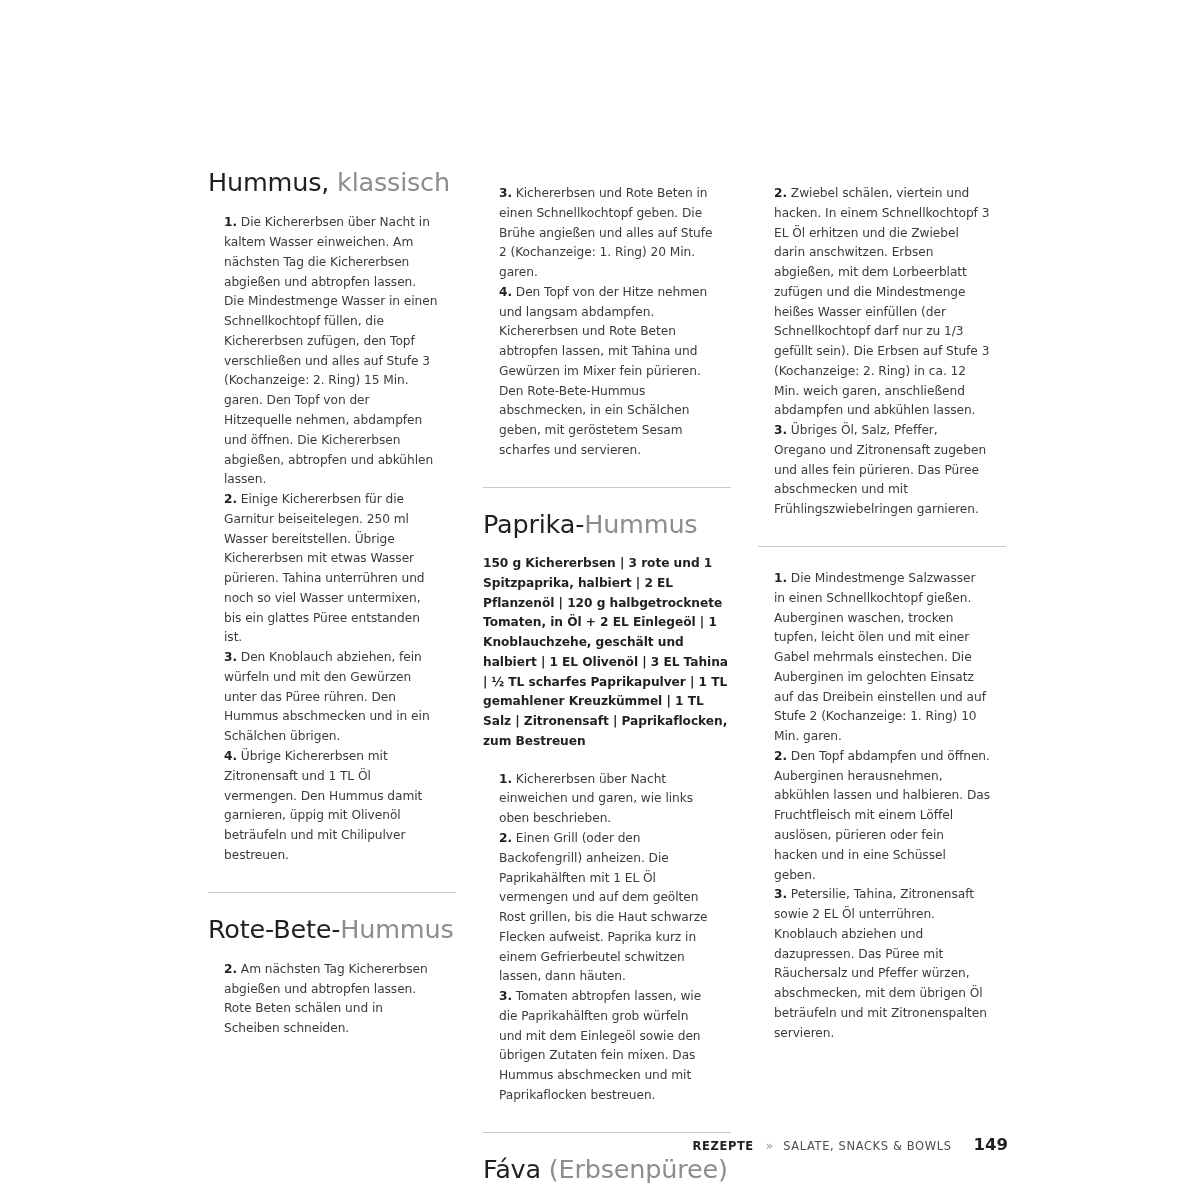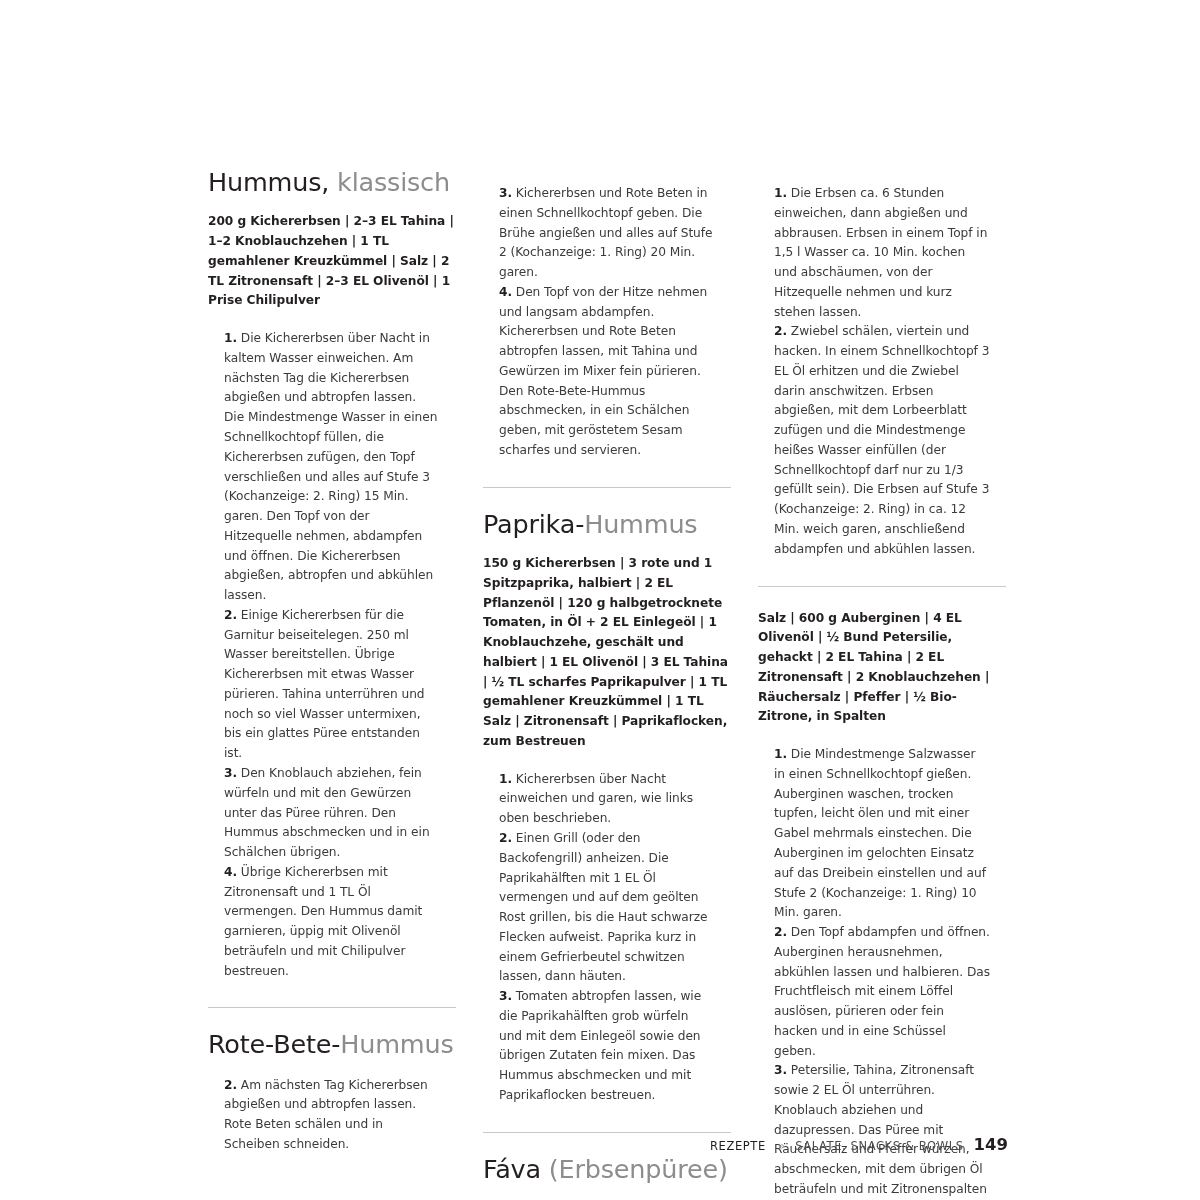--- a/index.html
+++ b/index.html
@@ -84,54 +84,54 @@
     bottom: 45px;
     height: 20px;
     display: flex;
     align-items: baseline;
     justify-content: flex-end;
     gap: 10px;
     font-size: 11.5px;
     letter-spacing: 0.6px;
   }
   .footer .rezepte {
-    font-weight: 400;
+    font-weight: 700;
     color: #231f20;
     margin-left: 14px;
   }
   .footer .chev {
     color: #9a9a9a;
     font-size: 12px;
     letter-spacing: -2px;
     padding: 0 2px;
   }
   .footer .section {
     color: #4d4d4d;
     font-weight: 400;
   }
   .footer .pageno {
     font-weight: 700;
     font-size: 16.5px;
     color: #231f20;
+    margin-left: 12px;
     letter-spacing: 0;
     text-align: right;
   }
 </style>
 </head>
 <body>
 
 <div class="page">
 
   <div class="columns">
 
     <div class="col">
 
       <div class="block">
         <h1 class="recipe-title"><span>Hummus,</span> <span class="light">klassisch</span></h1>
-        <p class="ingredients">200 g Kichererbsen | 2–3 EL Tahina | 1–2 Knoblauchzehen | 1 TL gemahlener Kreuzkümmel | Salz | 2 TL Zitronensaft | 2–3 EL Olivenöl | 1 Prise Chilipulver</p>
         <p class="steps">
           <span class="step"><span class="num">1.</span><span> Die Kichererbsen über Nacht in kaltem Wasser einweichen. Am nächsten Tag die Kichererbsen abgießen und abtropfen lassen. Die Mindestmenge Wasser in einen Schnellkochtopf füllen, die Kichererbsen zufügen, den Topf verschließen und alles auf Stufe 3 (Kochanzeige: 2. Ring) 15 Min. garen. Den Topf von der Hitzequelle nehmen, abdampfen und öffnen. Die Kichererbsen abgießen, abtropfen und abkühlen lassen.</span></span>
           <span class="step"><span class="num">2.</span><span> Einige Kichererbsen für die Garnitur beiseitelegen. 250 ml Wasser bereitstellen. Übrige Kichererbsen mit etwas Wasser pürieren. Tahina unterrühren und noch so viel Wasser untermixen, bis ein glattes Püree entstanden ist.</span></span>
           <span class="step"><span class="num">3.</span><span> Den Knoblauch abziehen, fein würfeln und mit den Gewürzen unter das Püree rühren. Den Hummus abschmecken und in ein Schälchen übrigen.</span></span>
           <span class="step"><span class="num">4.</span><span> Übrige Kichererbsen mit Zitronensaft und 1 TL Öl vermengen. Den Hummus damit garnieren, üppig mit Olivenöl beträufeln und mit Chilipulver bestreuen.</span></span>
         </p>
       </div>
 
       <hr class="rule">
 
@@ -171,29 +171,28 @@
         <h1 class="recipe-title"><span>Fáva</span> <span class="light">(Erbsenpüree)</span></h1>
         <p class="ingredients">300 g griechische getrocknete gelbe Schälerbsen | 1 Zwiebel | ca. 9 EL Olivenöl | 1 Lorbeerblatt | Salz | Pfeffer | Oregano | 5-6 EL Zitronensaft | 2 EL Frühlingszwiebelringe</p>
       </div>
 
     </div>
 
     <div class="col">
 
       <div class="block">
         <p class="steps">
-          <span class="step"><span class="num">1.</span><span> Die Erbsen ca. 6 Stunden einweichen, dann abgießen und abbrausen. Erbsen in einem Topf in 1,5 l Wasser ca. 10 Min. kochen und abschäumen, von der Hitzequelle nehmen und kurz stehen lassen.</span></span>
           <span class="step"><span class="num">2.</span><span> Zwiebel schälen, viertein und hacken. In einem Schnellkochtopf 3 EL Öl erhitzen und die Zwiebel darin anschwitzen. Erbsen abgießen, mit dem Lorbeerblatt zufügen und die Mindestmenge heißes Wasser einfüllen (der Schnellkochtopf darf nur zu 1/3 gefüllt sein). Die Erbsen auf Stufe 3 (Kochanzeige: 2. Ring) in ca. 12 Min. weich garen, anschließend abdampfen und abkühlen lassen.</span></span>
-        </p>
-      </div>
-
-      <hr class="rule">
-
-      <div class="block">
-        <p class="ingredients">Salz | 600 g Auberginen | 4 EL Olivenöl | ½ Bund Petersilie, gehackt | 2 EL Tahina | 2 EL Zitronensaft | 2 Knoblauchzehen | Räuchersalz | Pfeffer | ½ Bio-Zitrone, in Spalten</p>
+          <span class="step"><span class="num">3.</span><span> Übriges Öl, Salz, Pfeffer, Oregano und Zitronensaft zugeben und alles fein pürieren. Das Püree abschmecken und mit Frühlingszwiebelringen garnieren.</span></span>
+        </p>
+      </div>
+
+      <hr class="rule">
+
+      <div class="block">
         <p class="steps">
           <span class="step"><span class="num">1.</span><span> Die Mindestmenge Salzwasser in einen Schnellkochtopf gießen. Auberginen waschen, trocken tupfen, leicht ölen und mit einer Gabel mehrmals einstechen. Die Auberginen im gelochten Einsatz auf das Dreibein einstellen und auf Stufe 2 (Kochanzeige: 1. Ring) 10 Min. garen.</span></span>
           <span class="step"><span class="num">2.</span><span> Den Topf abdampfen und öffnen. Auberginen herausnehmen, abkühlen lassen und halbieren. Das Fruchtfleisch mit einem Löffel auslösen, pürieren oder fein hacken und in eine Schüssel geben.</span></span>
           <span class="step"><span class="num">3.</span><span> Petersilie, Tahina, Zitronensaft sowie 2 EL Öl unterrühren. Knoblauch abziehen und dazupressen. Das Püree mit Räuchersalz und Pfeffer würzen, abschmecken, mit dem übrigen Öl beträufeln und mit Zitronenspalten servieren.</span></span>
         </p>
       </div>
 
     </div>
 
   </div>

